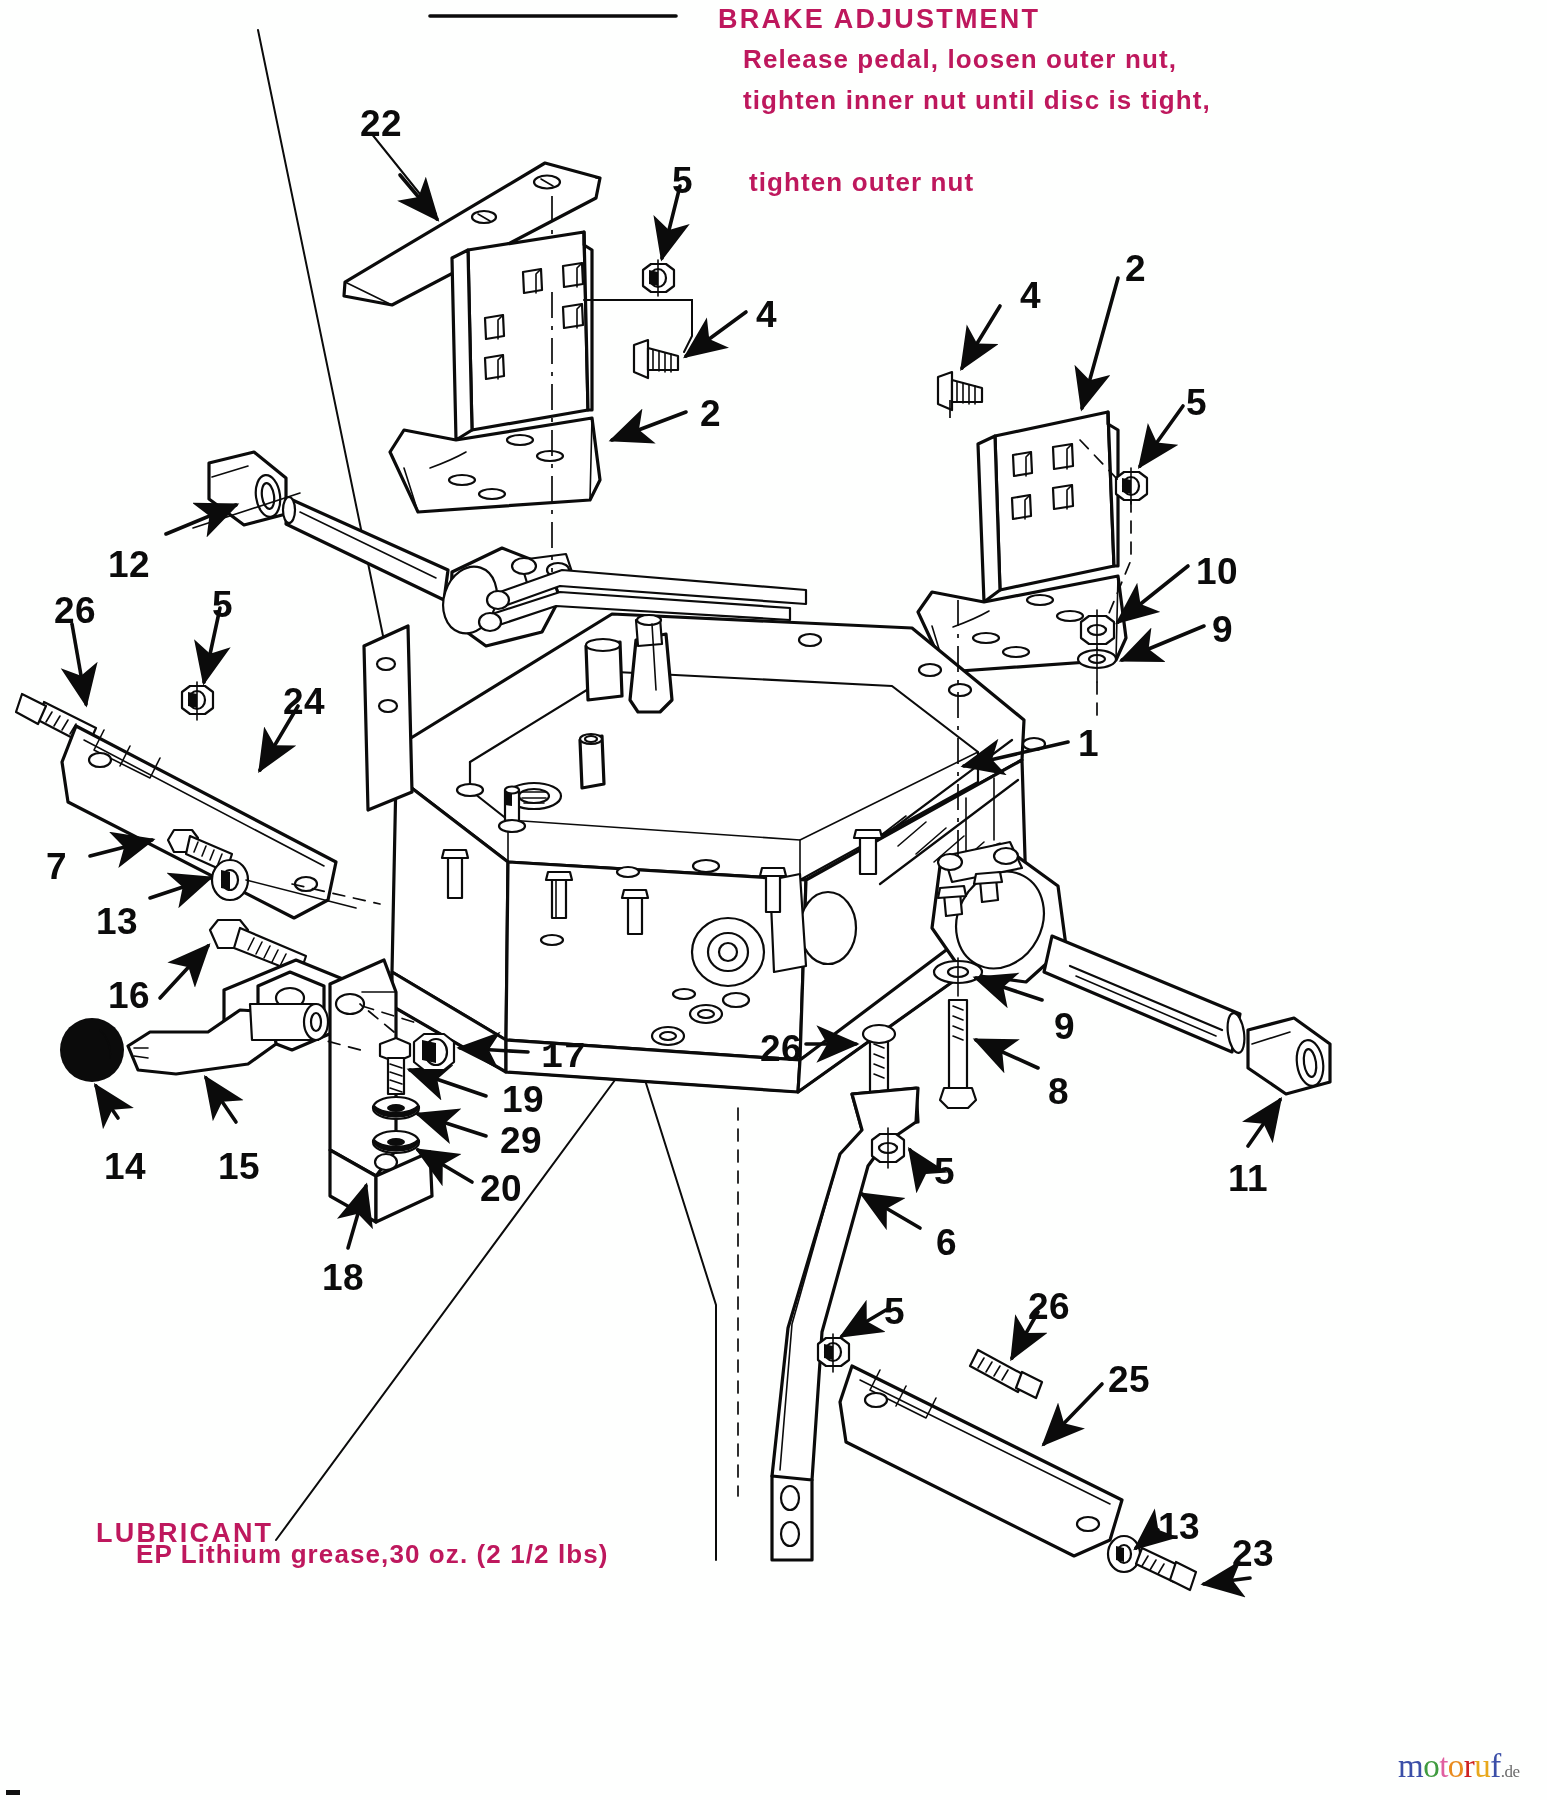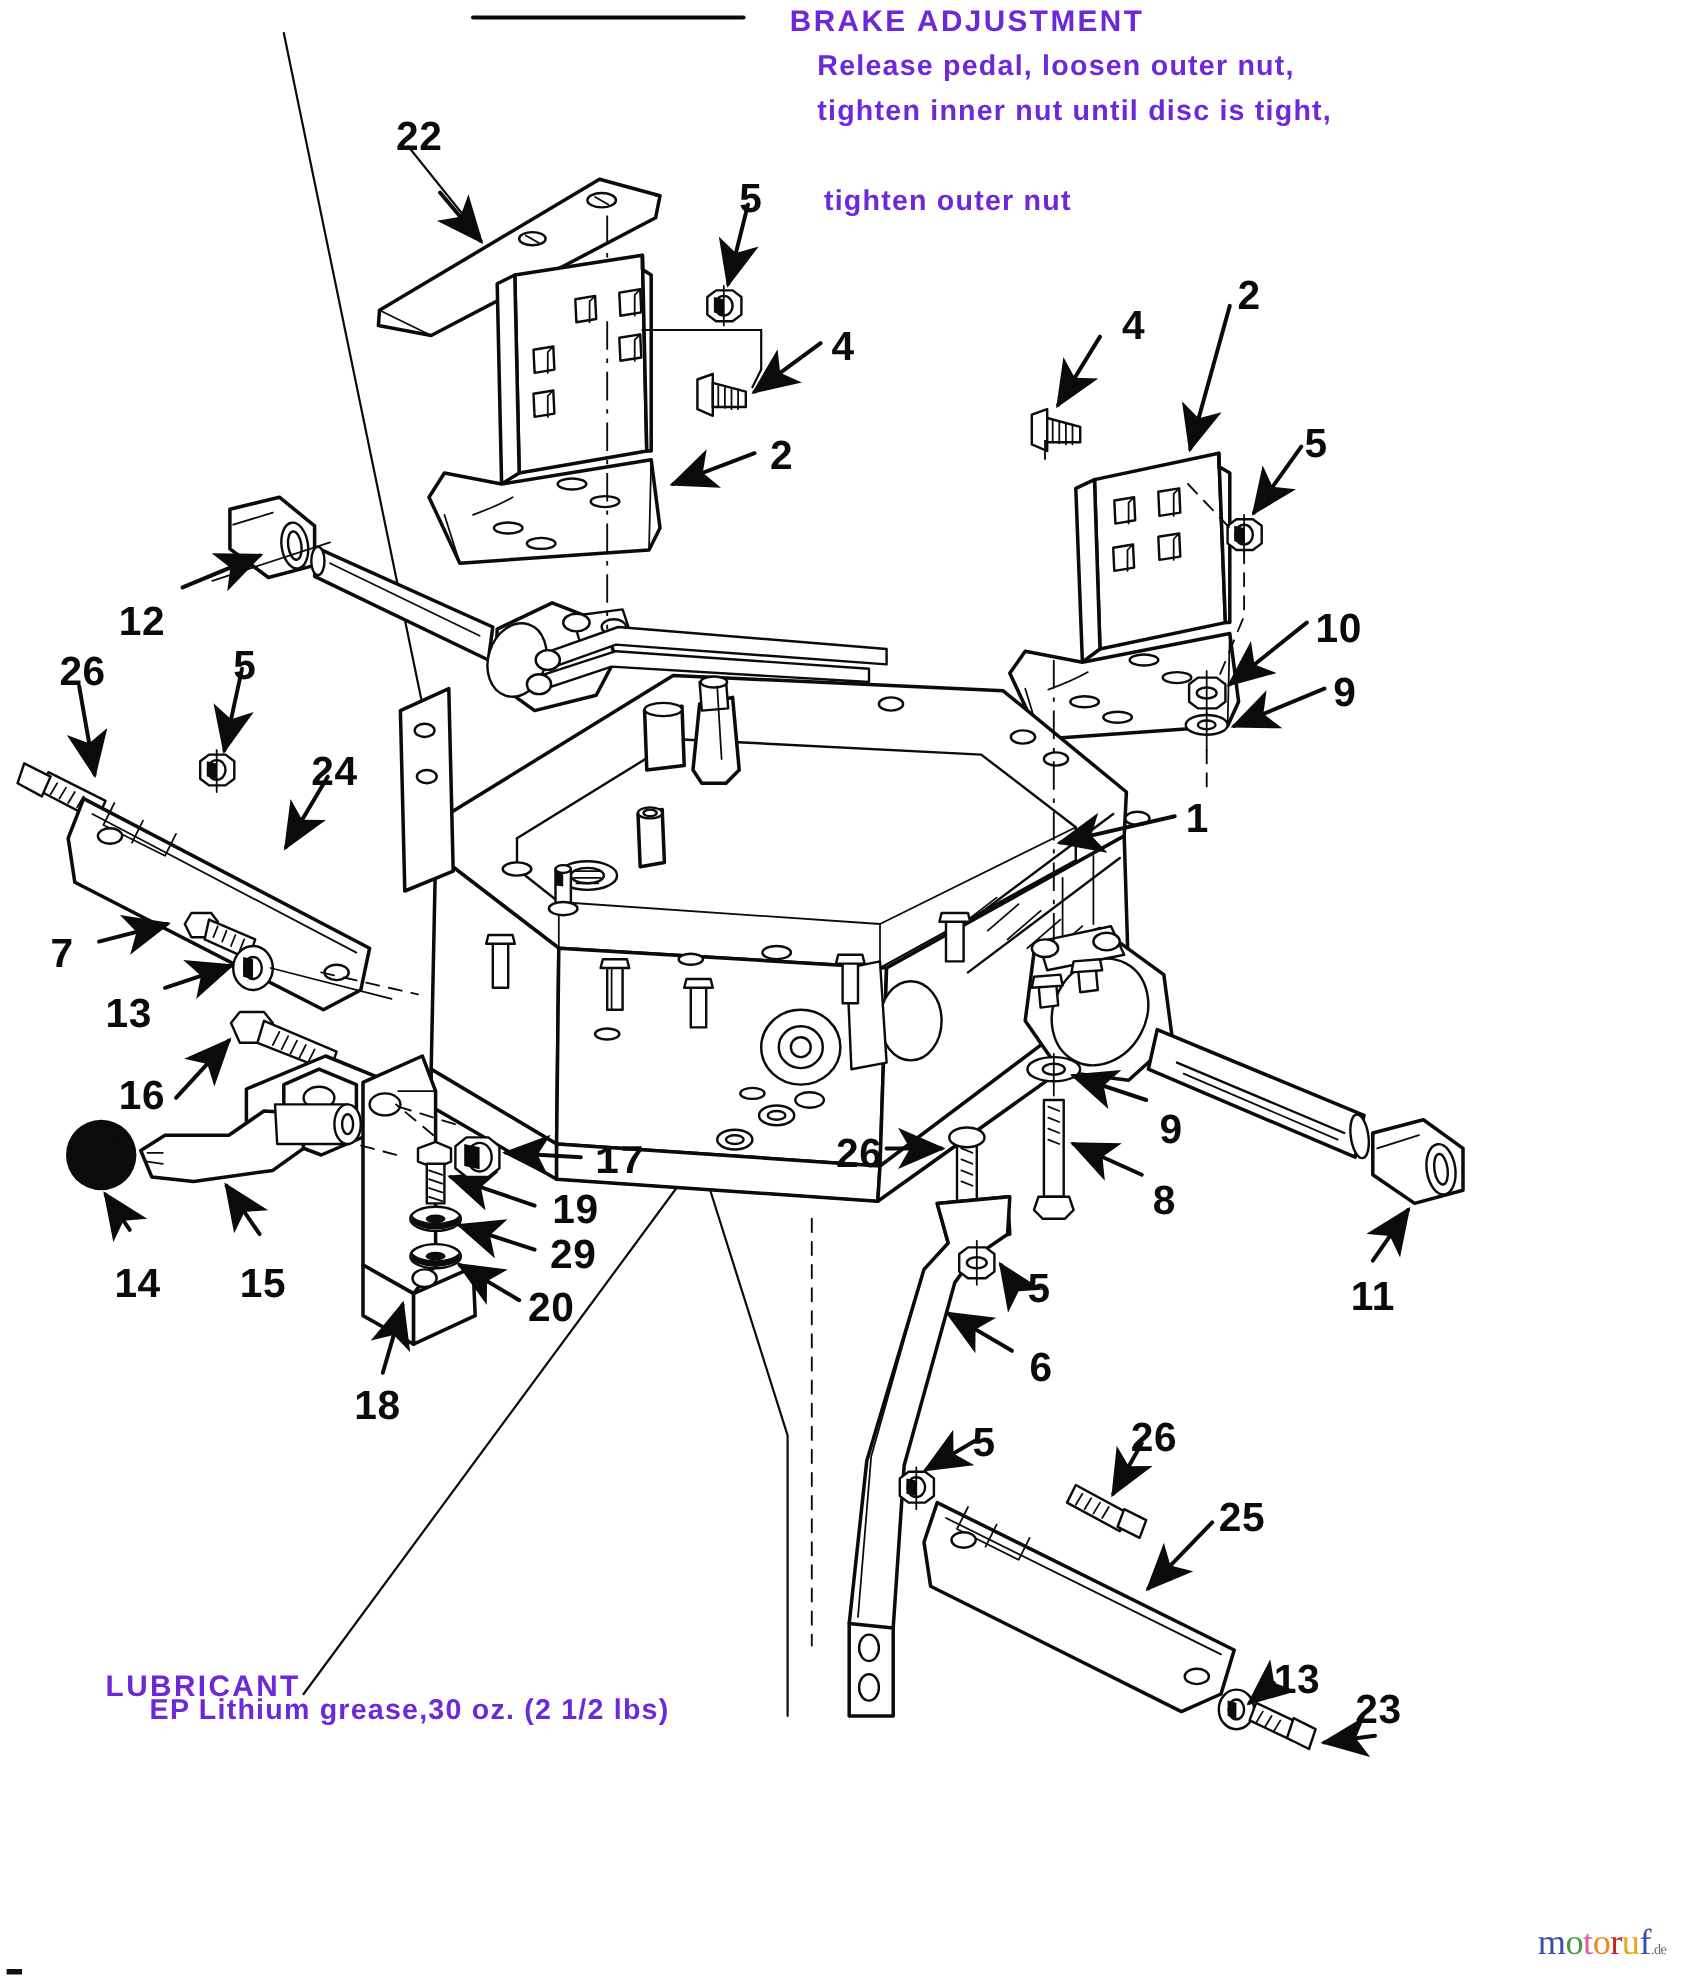--- a/index.html
+++ b/index.html
@@ -19,21 +19,21 @@
     font-size:37px;
     color:#0b0b0b;
     letter-spacing:0.5px;
     line-height:1;
     user-select:none;
     white-space:nowrap;
   }
   .note{
     position:absolute;
     font-family:"Liberation Sans", sans-serif;
-    color:#6d28d9;
+    color:#be185d;
     white-space:nowrap;
     user-select:none;
   }
   .note-title{
     font-weight:bold;
     font-size:27px;
     letter-spacing:2.2px;
   }
   .note-line{
     font-weight:bold;
@@ -42,21 +42,21 @@
   }
   .wm{
     position:absolute;
     left:1398px; top:1748px;
     font-family:"Liberation Serif", serif;
     font-size:33px;
     letter-spacing:-0.5px;
     white-space:nowrap;
     user-select:none;
   }
-  .wm .d{font-size:13px;color:#6b6b6b;font-family:"Liberation Serif",serif;}
+  .wm .d{font-size:17px;color:#6b6b6b;font-family:"Liberation Serif",serif;}
   .edge-tick{position:absolute;left:6px;top:1790px;width:14px;height:5px;background:#111;}
 </style>
 </head>
 <body>
 
 <div id="stage">
 
   <svg id="diagram" viewBox="0 0 1547 1800">
     <defs>
       <style>

